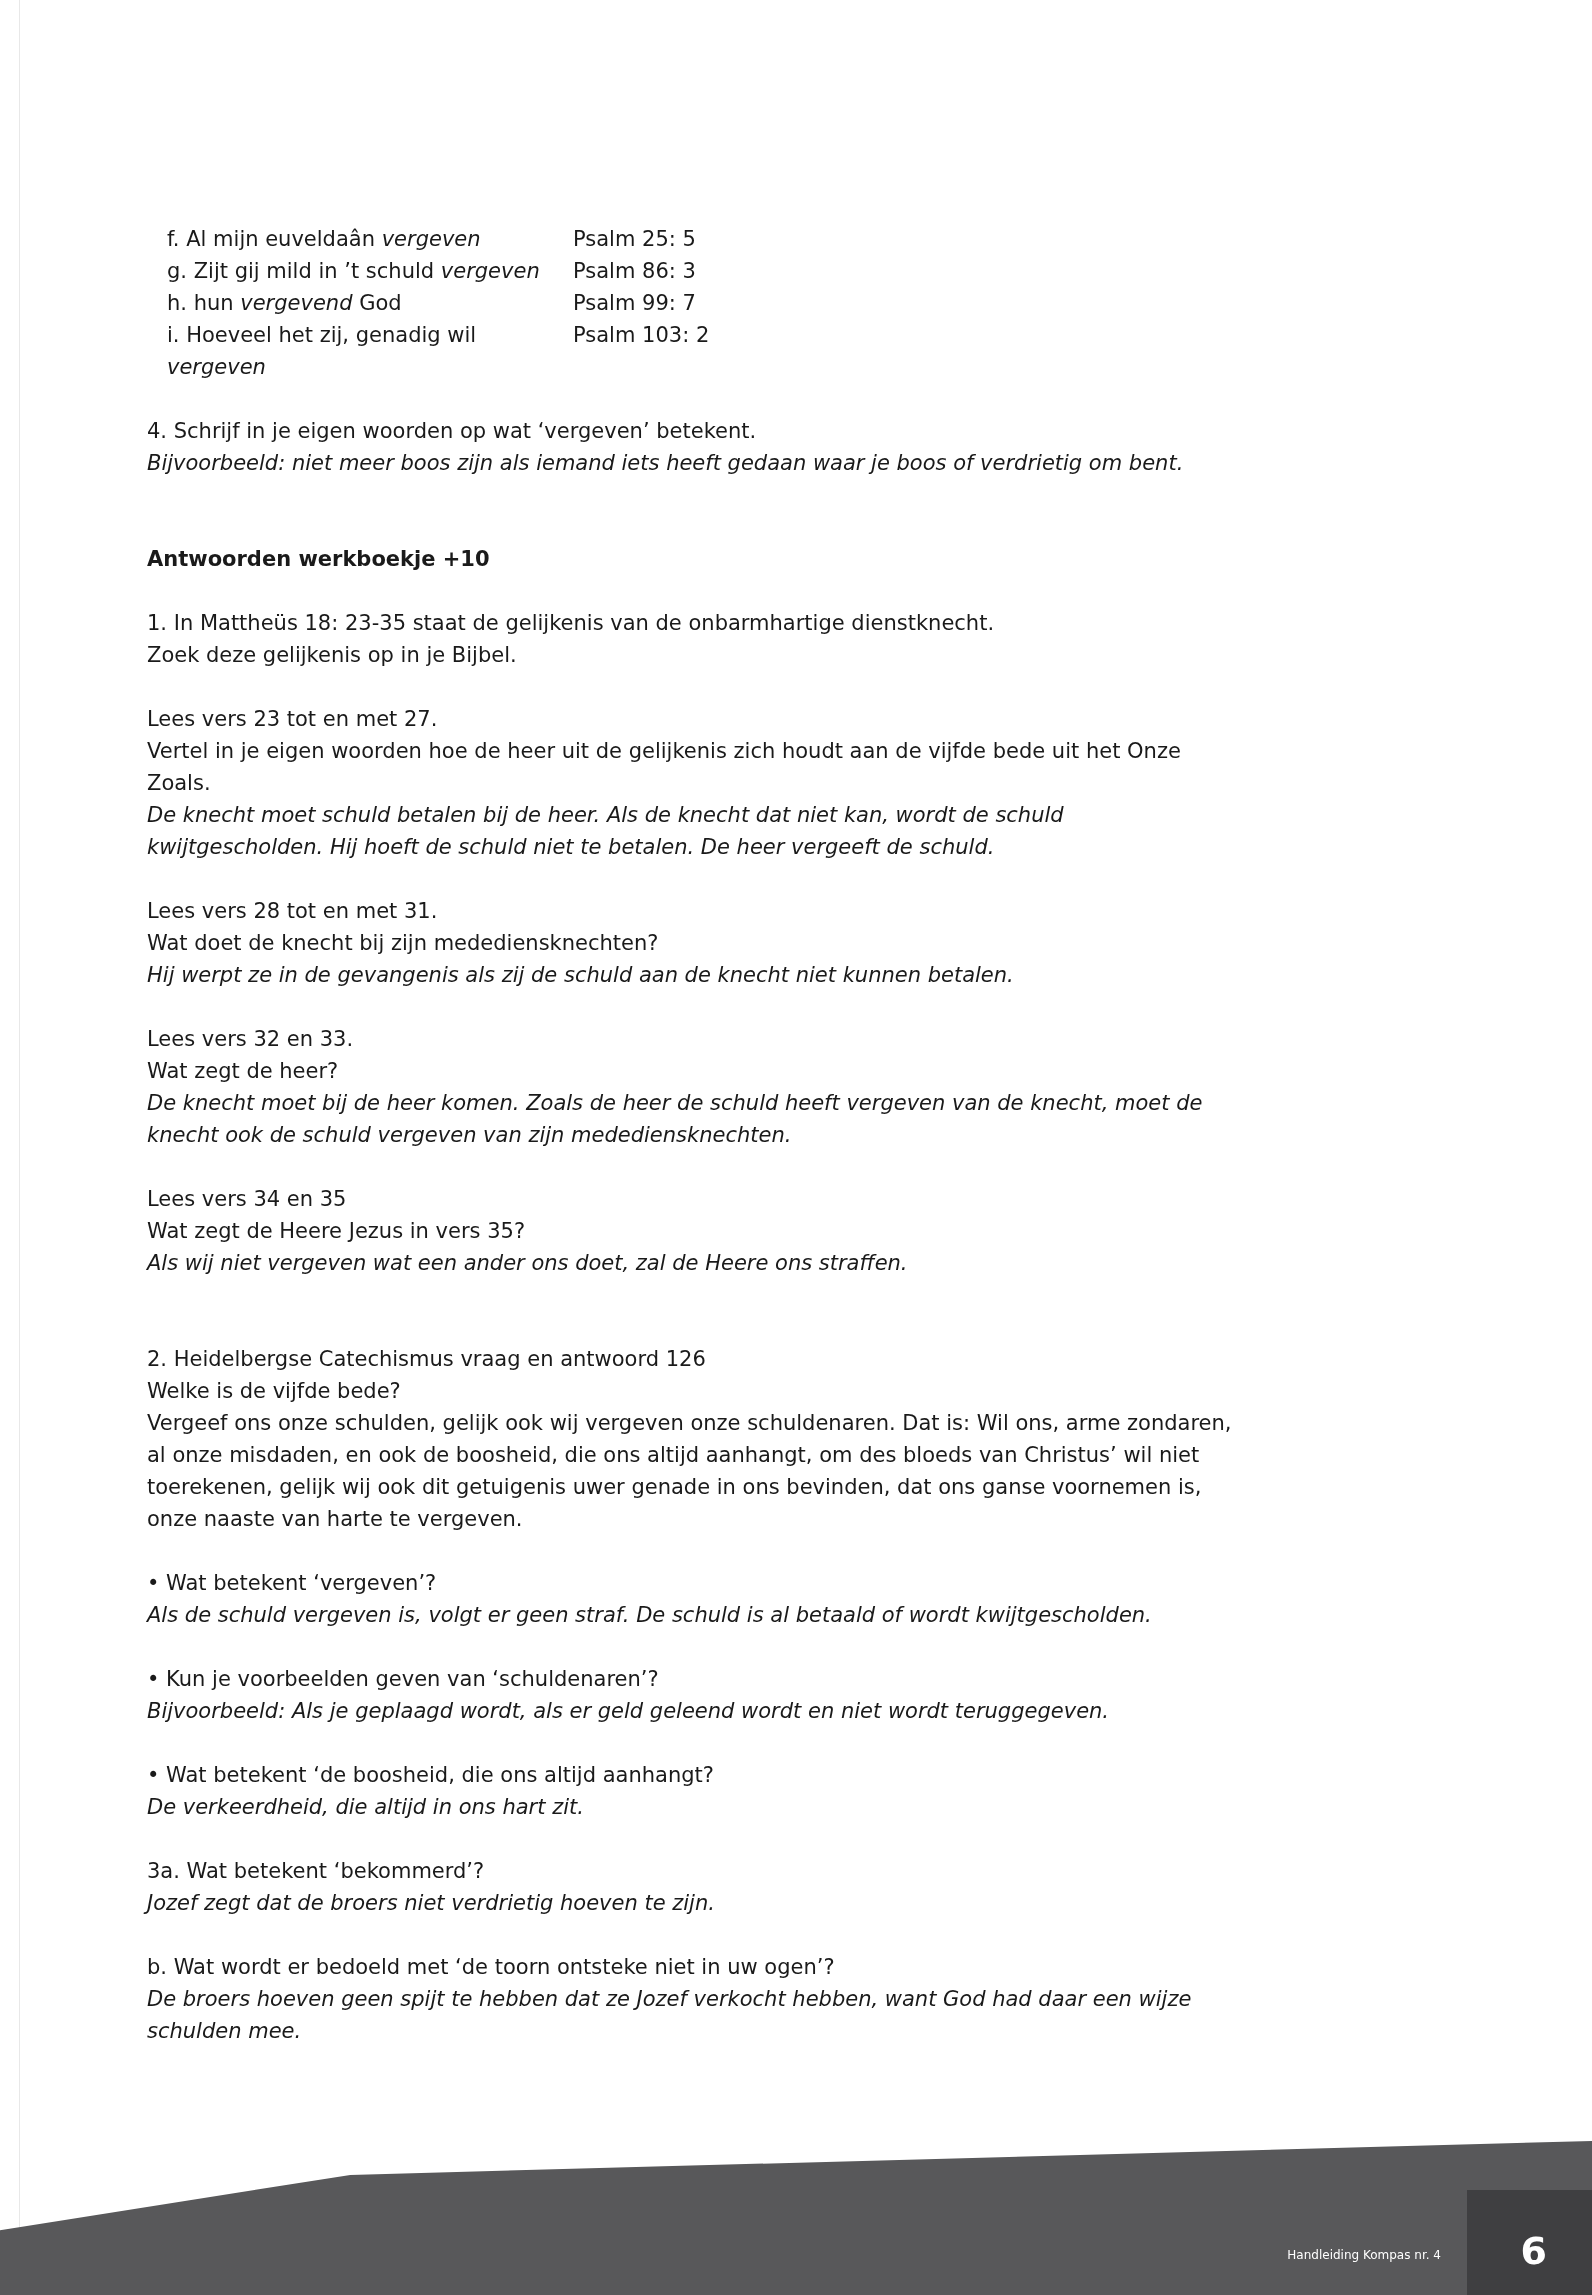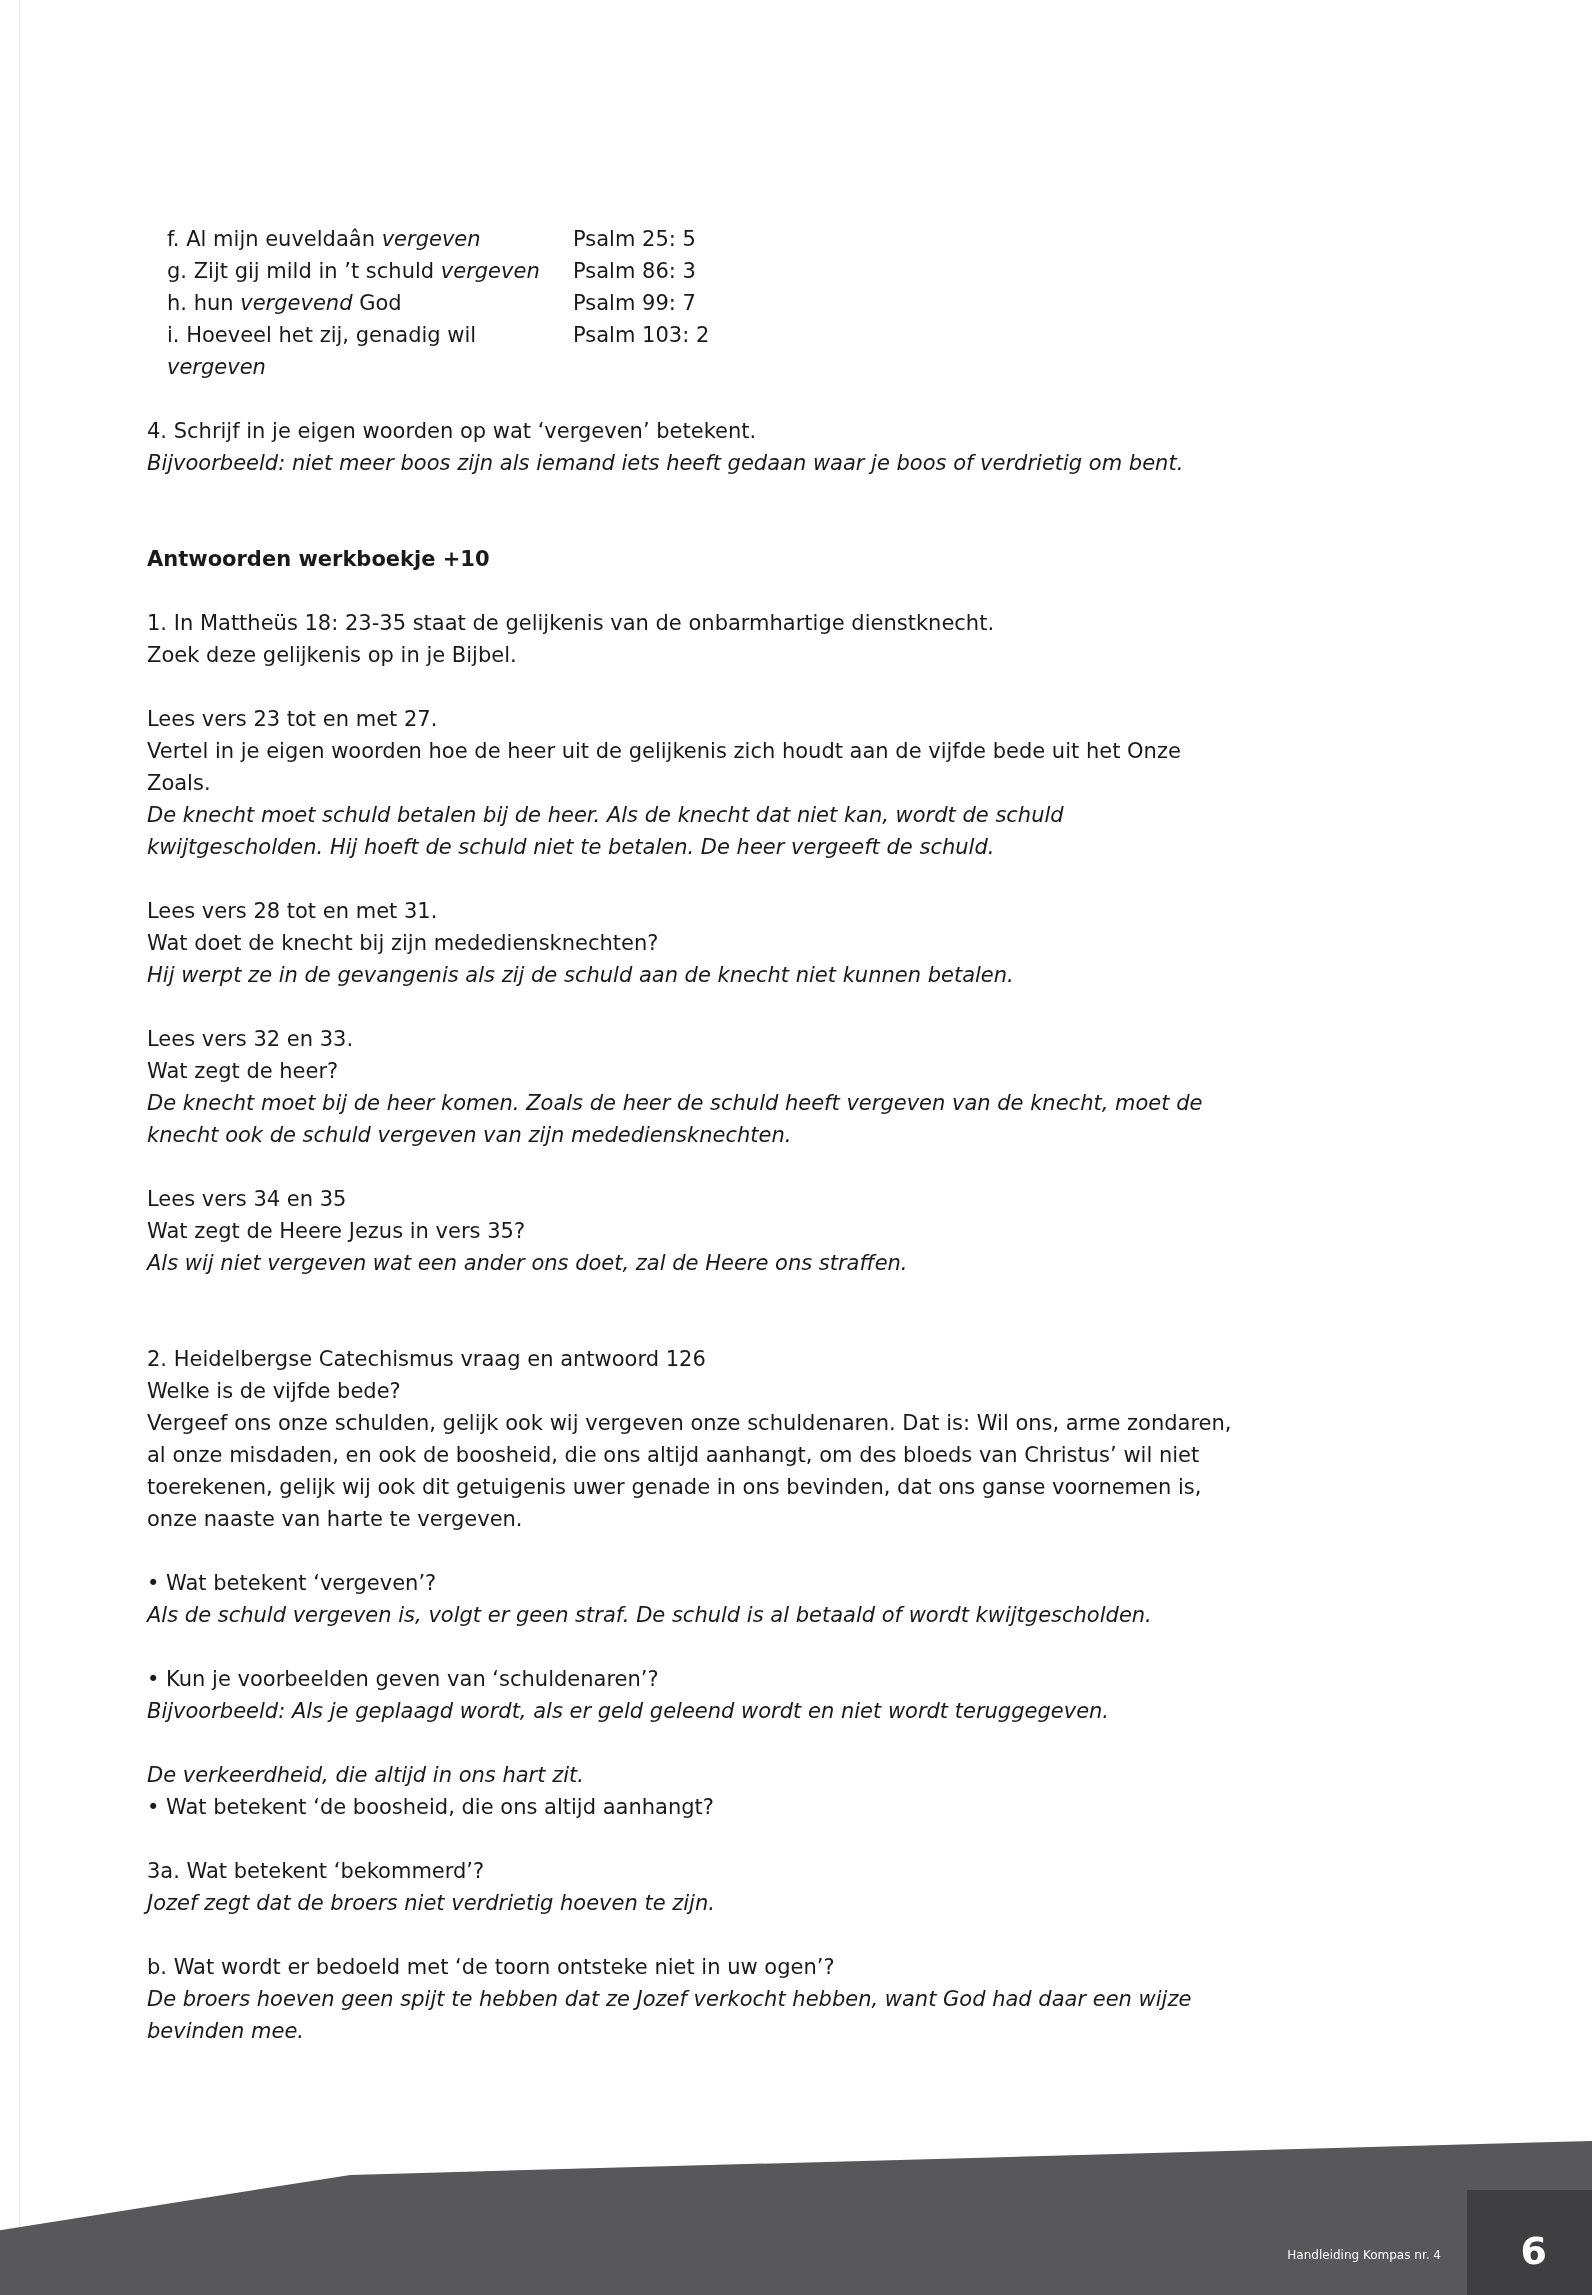--- a/index.html
+++ b/index.html
@@ -174,33 +174,33 @@
     <div class="line">• Wat betekent ‘vergeven’?</div>
     <div class="line it">Als de schuld vergeven is, volgt er geen straf. De schuld is al betaald of wordt kwijtgescholden.</div>
 
     <div class="blank"></div>
 
     <div class="line">• Kun je voorbeelden geven van ‘schuldenaren’?</div>
     <div class="line it">Bijvoorbeeld: Als je geplaagd wordt, als er geld geleend wordt en niet wordt teruggegeven.</div>
 
     <div class="blank"></div>
 
+    <div class="line">• Wat betekent ‘de boosheid, die ons altijd aanhangt?</div>
     <div class="line it">De verkeerdheid, die altijd in ons hart zit.</div>
-    <div class="line">• Wat betekent ‘de boosheid, die ons altijd aanhangt?</div>
 
     <div class="blank"></div>
 
     <div class="line">3a. Wat betekent ‘bekommerd’?</div>
     <div class="line it">Jozef zegt dat de broers niet verdrietig hoeven te zijn.</div>
 
     <div class="blank"></div>
 
     <div class="line">b. Wat wordt er bedoeld met ‘de toorn ontsteke niet in uw ogen’?</div>
     <div class="line it">De broers hoeven geen spijt te hebben dat ze Jozef verkocht hebben, want God had daar een wijze</div>
-    <div class="line it">bevinden mee.</div>
+    <div class="line it">schulden mee.</div>
 
   </div>
 
   <div class="footer">
     <div class="footer-wedge"></div>
     <div class="footer-wedge-dark"></div>
     <div class="footer-text">Handleiding Kompas nr. 4</div>
     <div class="footer-page">6</div>
   </div>
 

